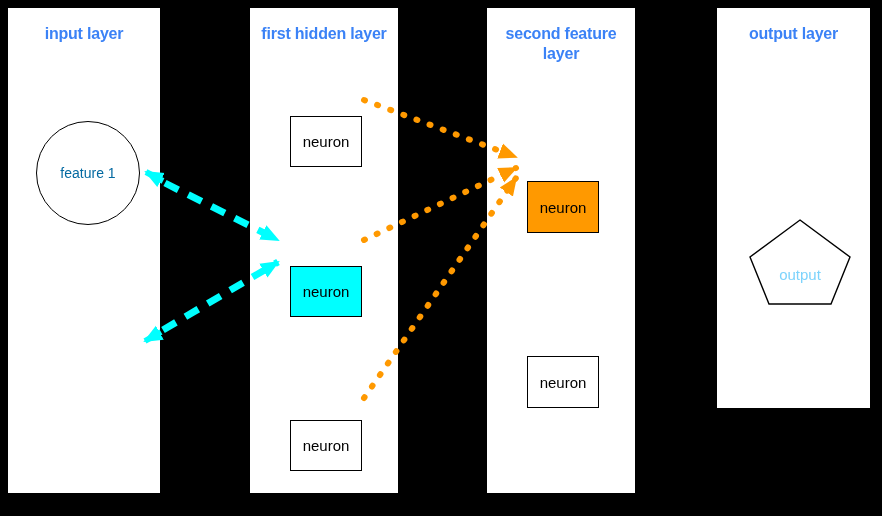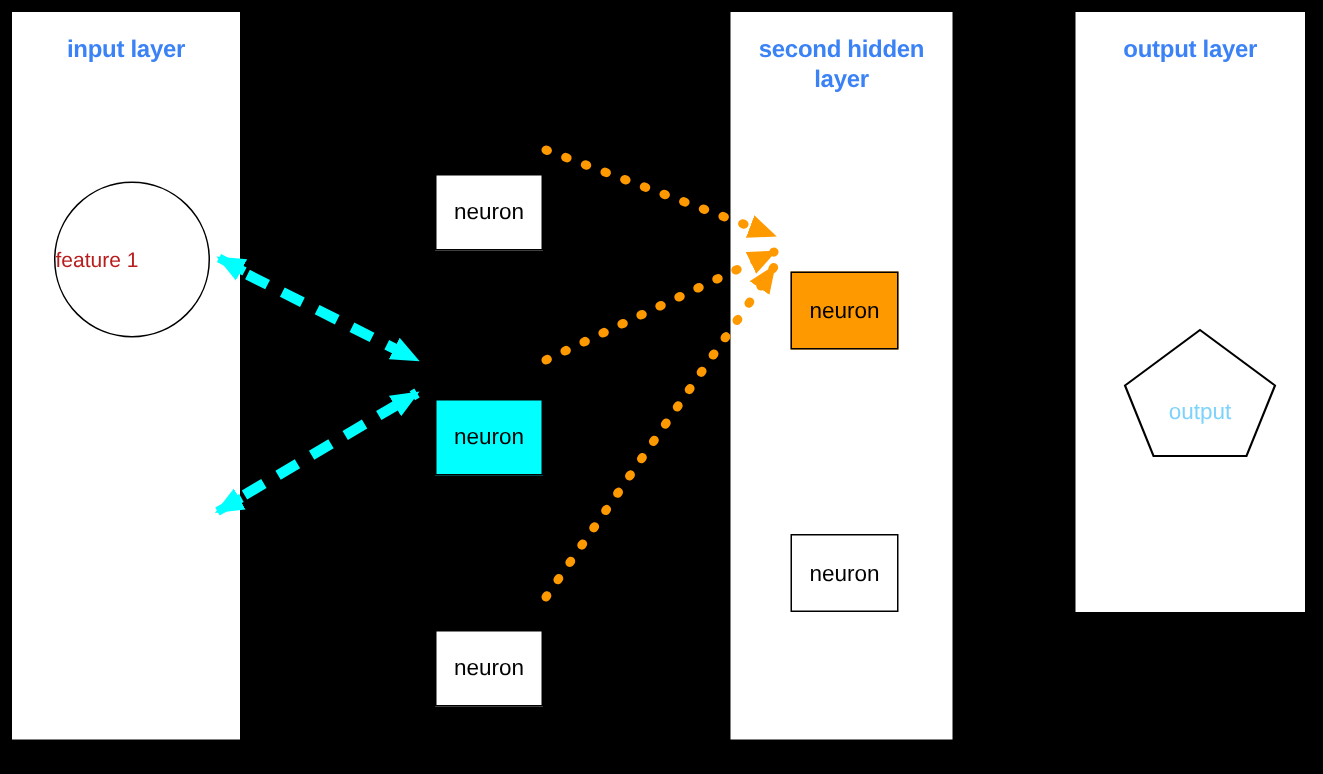--- a/index.html
+++ b/index.html
@@ -47,23 +47,24 @@
     margin-top: 40px;
   }
   .node-circle {
     position: absolute;
     box-sizing: border-box;
     border: 1.3px solid #000000;
     border-radius: 50%;
     background: #ffffff;
     display: flex;
     align-items: center;
+    justify-content: center;
     font-family: "Liberation Sans", sans-serif;
     font-size: 14px;
-    color: #b91c1c;
+    color: #0369a1;
   }
   .pentagon-wrap {
     position: absolute;
   }
   .pentagon-label {
     position: absolute;
     left: 0;
     right: 0;
     top: 48px;
     text-align: center;
@@ -119,23 +120,26 @@
     <line x1="364" y1="404" x2="523" y2="342" stroke="#000000" stroke-width="1.3" marker-end="url(#arrowBlack)"></line>
 
     <line x1="601" y1="170" x2="746" y2="248" stroke="#000000" stroke-width="1.3" marker-end="url(#arrowBlack)"></line>
     <line x1="601" y1="340" x2="746" y2="252" stroke="#000000" stroke-width="1.3" marker-end="url(#arrowBlack)"></line>
   </svg>
 
   <div class="panel layer-z" style="left:8px; top:8px; width:152px; height:485px;">
     <div class="panel-title">input layer</div>
   </div>
 
+  <div class="panel layer-z" style="left:250px; top:8px; width:148px; height:485px;">
+    <div class="panel-title">first hidden layer</div>
+  </div>
 
   <div class="panel layer-z" style="left:487px; top:8px; width:148px; height:485px;">
-    <div class="panel-title">second hidden layer</div>
+    <div class="panel-title">second feature layer</div>
   </div>
 
   <div class="panel layer-z" style="left:717px; top:8px; width:153px; height:400px;">
     <div class="panel-title">output layer</div>
   </div>
 
   <div class="node-circle node-z" style="left:36px; top:121px; width:104px; height:104px;">
     <span>feature 1</span>
   </div>
 

